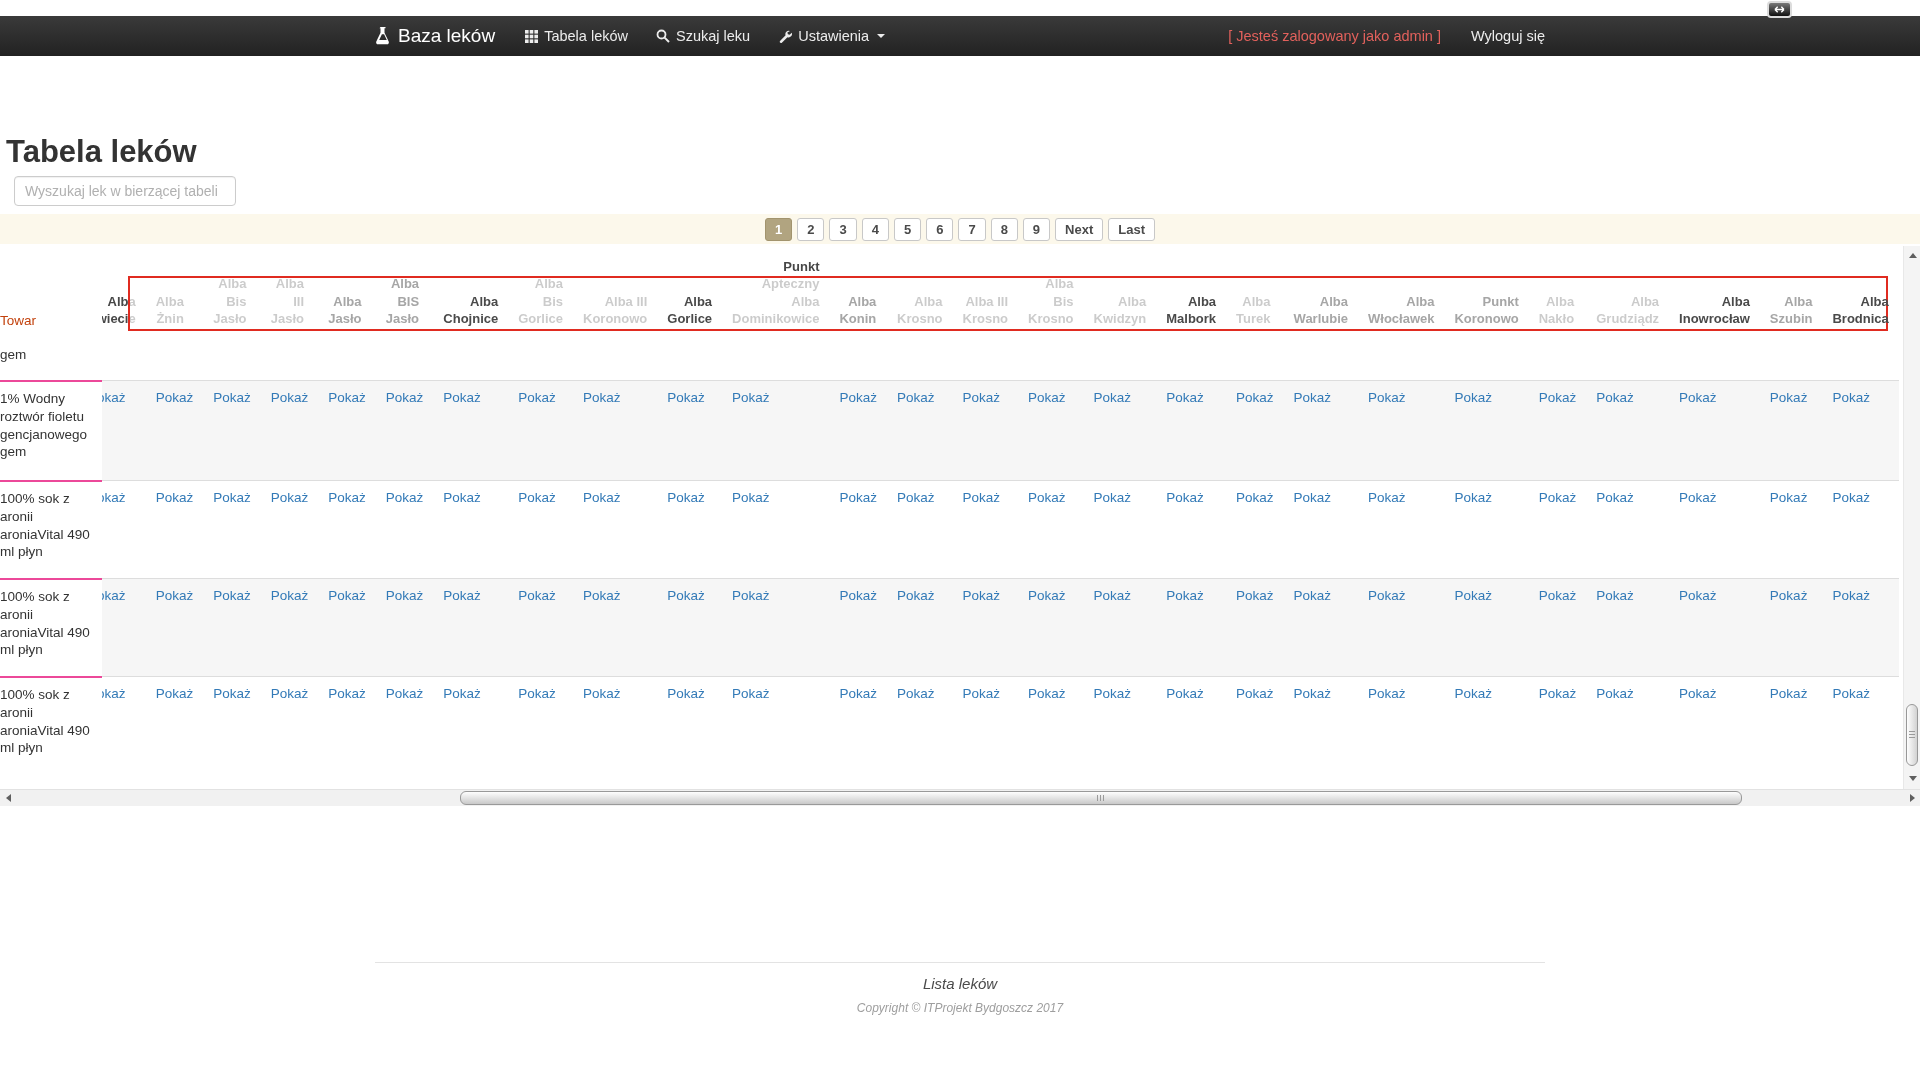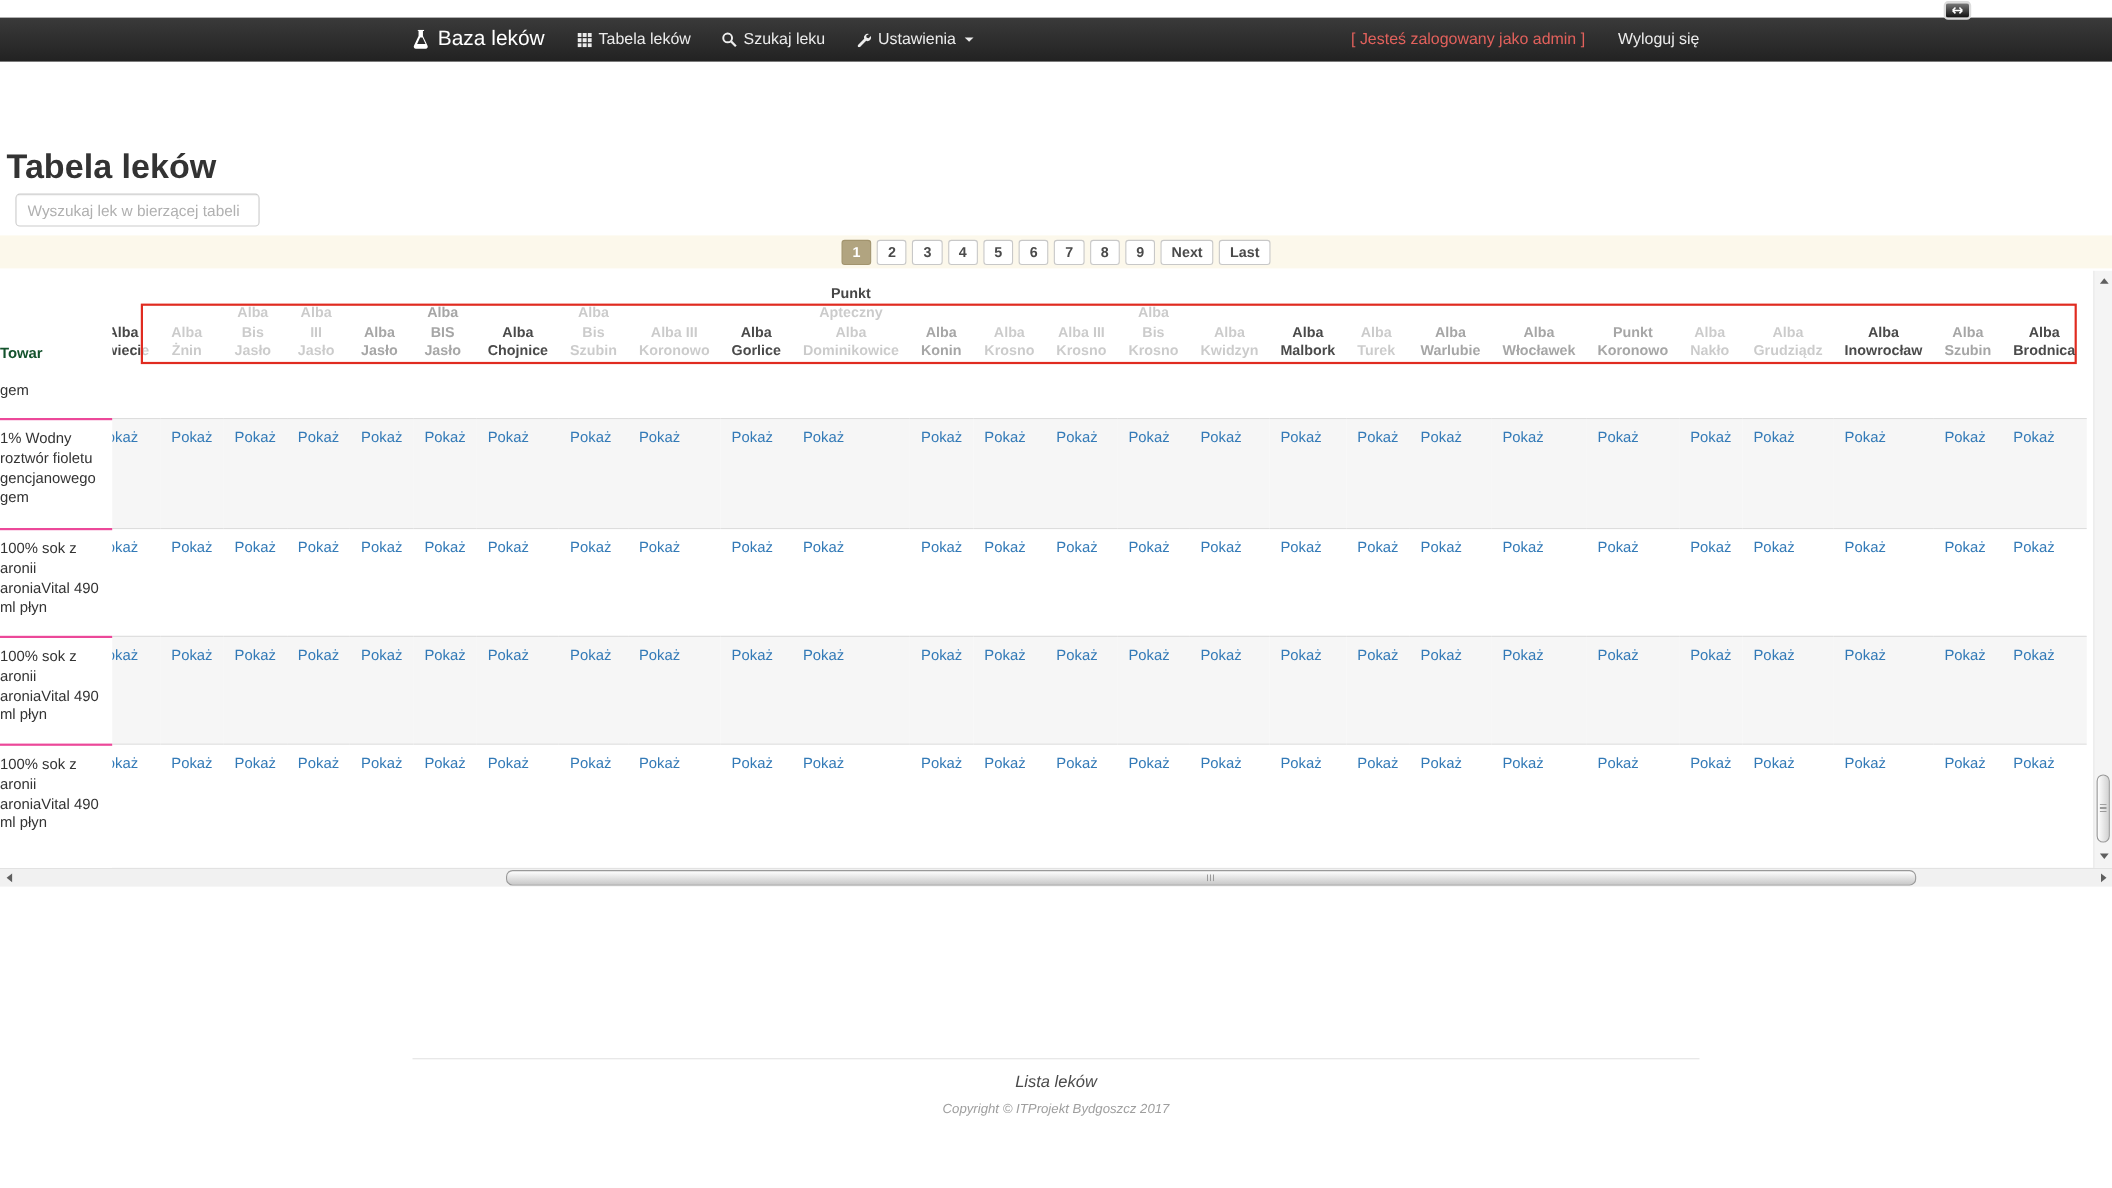--- a/index.html
+++ b/index.html
@@ -39,33 +39,33 @@
   .strip{margin-top:8px; height:30px; background:var(--strip-bg); display:flex; align-items:center; justify-content:center;}
   .pager{display:flex; gap:5px;}
   .pg{min-width:26px; height:23px; padding:0 9px; background:#fff; border:1px solid #c8c8c8; border-radius:3px;
       font-size:13px; font-weight:700; color:#4a4a4a; font-family:"Liberation Sans",sans-serif; cursor:pointer; line-height:21px;}
   .pg.active{background:var(--active-page-bg); border-color:#a2946e; color:#fff;}
 
   
   .viewport{position:relative; height:543px; margin-top:2px; overflow:hidden; background:#fff;}
   .scroll-area{position:absolute; left:102px; top:0; right:17px; bottom:0; overflow:hidden;}
   table.druglist{border-collapse:collapse; margin-left:-24px; width:max-content;}
-  table.druglist thead th{height:92px; vertical-align:bottom; text-align:center; padding:6px 10px 10px;
+  table.druglist thead th{height:92px; vertical-align:bottom; text-align:right; padding:6px 10px 10px;
       font-size:13px; font-weight:700; color:#474747; min-width:52px;}
   table.druglist th .w{display:block; width:min-content; line-height:1.35;}
   th.tone-strong .w{position:relative; z-index:6; color:#4a4a4a;}
   th.tone-mid .w{position:relative; z-index:6; color:#a6a6a6;}
   table.druglist tbody td{vertical-align:top; padding:9px 10px; font-size:13.5px;}
   table.druglist tbody tr:nth-child(even){background:#f6f6f6;}
   table.druglist tbody tr + tr td{border-top:1px solid #ddd;}
   a.pokaz{color:var(--accent-link); text-decoration:none; white-space:nowrap;}
 
   .fixed-col{position:absolute; left:0; top:0; bottom:0; width:102px; background:#fff; z-index:8;}
   .fixed-col .hcell{height:92px; display:flex; align-items:flex-end; padding:6px 4px 10px 0;
-      font-weight:700; font-size:13.5px; color:#14532d;}
+      font-weight:400; font-size:13.5px; color:#c2410c;}
   .fixed-col .cell{padding:8px 4px 8px 0; font-size:13.5px; color:#333; line-height:1.32; border-top:2px solid #ec4899;}
   .fixed-col .cell.first{border-top:none;}
 
   .red-overlay{position:absolute; left:128px; top:30px; width:1760px; height:55px;
       background:rgba(255,255,255,.72); border:2px solid var(--highlight-red); z-index:5;}
 
   
   .vbar{position:absolute; right:0; top:0; bottom:0; width:17px; background:#f4f4f4; border-left:1px solid #e8e8e8; z-index:9;}
   .vbar .btn{position:absolute; left:0; width:17px; height:16px; cursor:pointer;}
   .vbar .btn.up{top:2px;} .vbar .btn.down{bottom:2px;}
@@ -198,21 +198,21 @@
             <th class="tone-mid">
               <span class="w">Alba Jasło</span>
             </th>
             <th class="tone-mid">
               <span class="w">Alba BIS Jasło</span>
             </th>
             <th class="tone-strong">
               <span class="w">Alba Chojnice</span>
             </th>
             <th class="tone-faint">
-              <span class="w">Alba Bis Szubin</span>
+              <span class="w">Alba Bis Gorlice</span>
             </th>
             <th class="tone-faint">
               <span class="w">Alba III Koronowo</span>
             </th>
             <th class="tone-strong">
               <span class="w">Alba Gorlice</span>
             </th>
             <th class="tone-faint">
               <span class="w">Punkt Apteczny Alba Dominikowice</span>
             </th>

